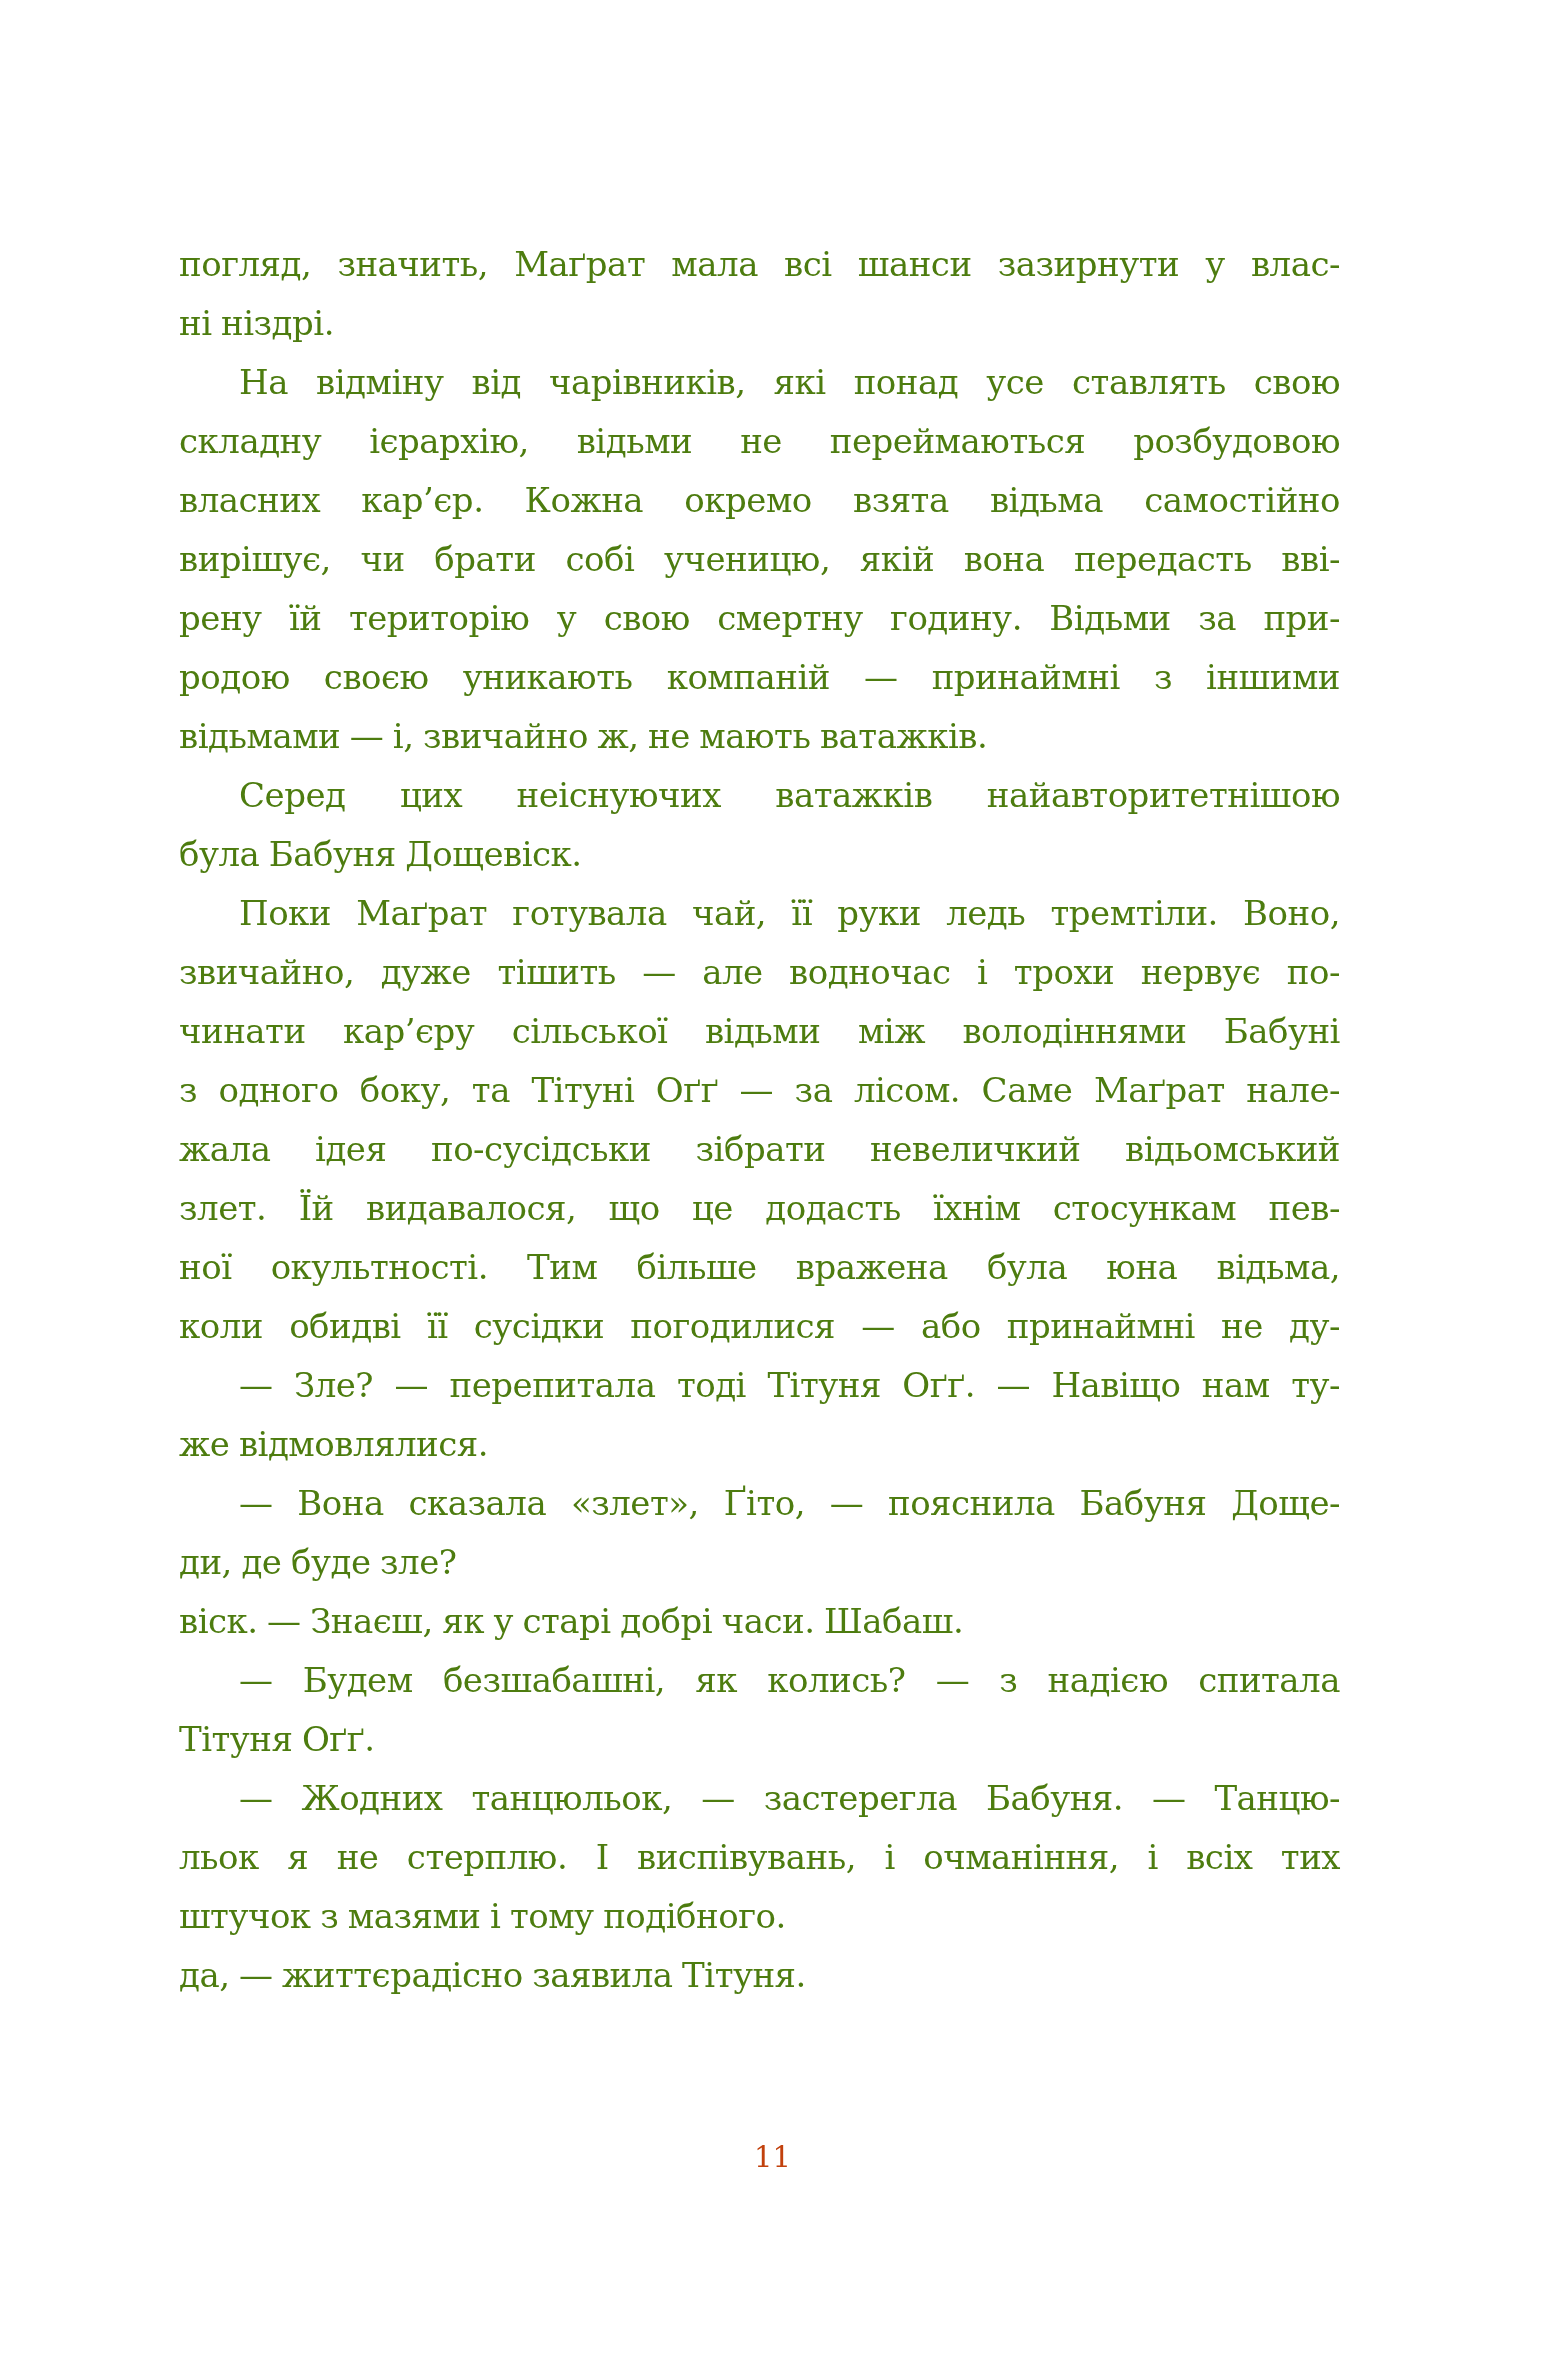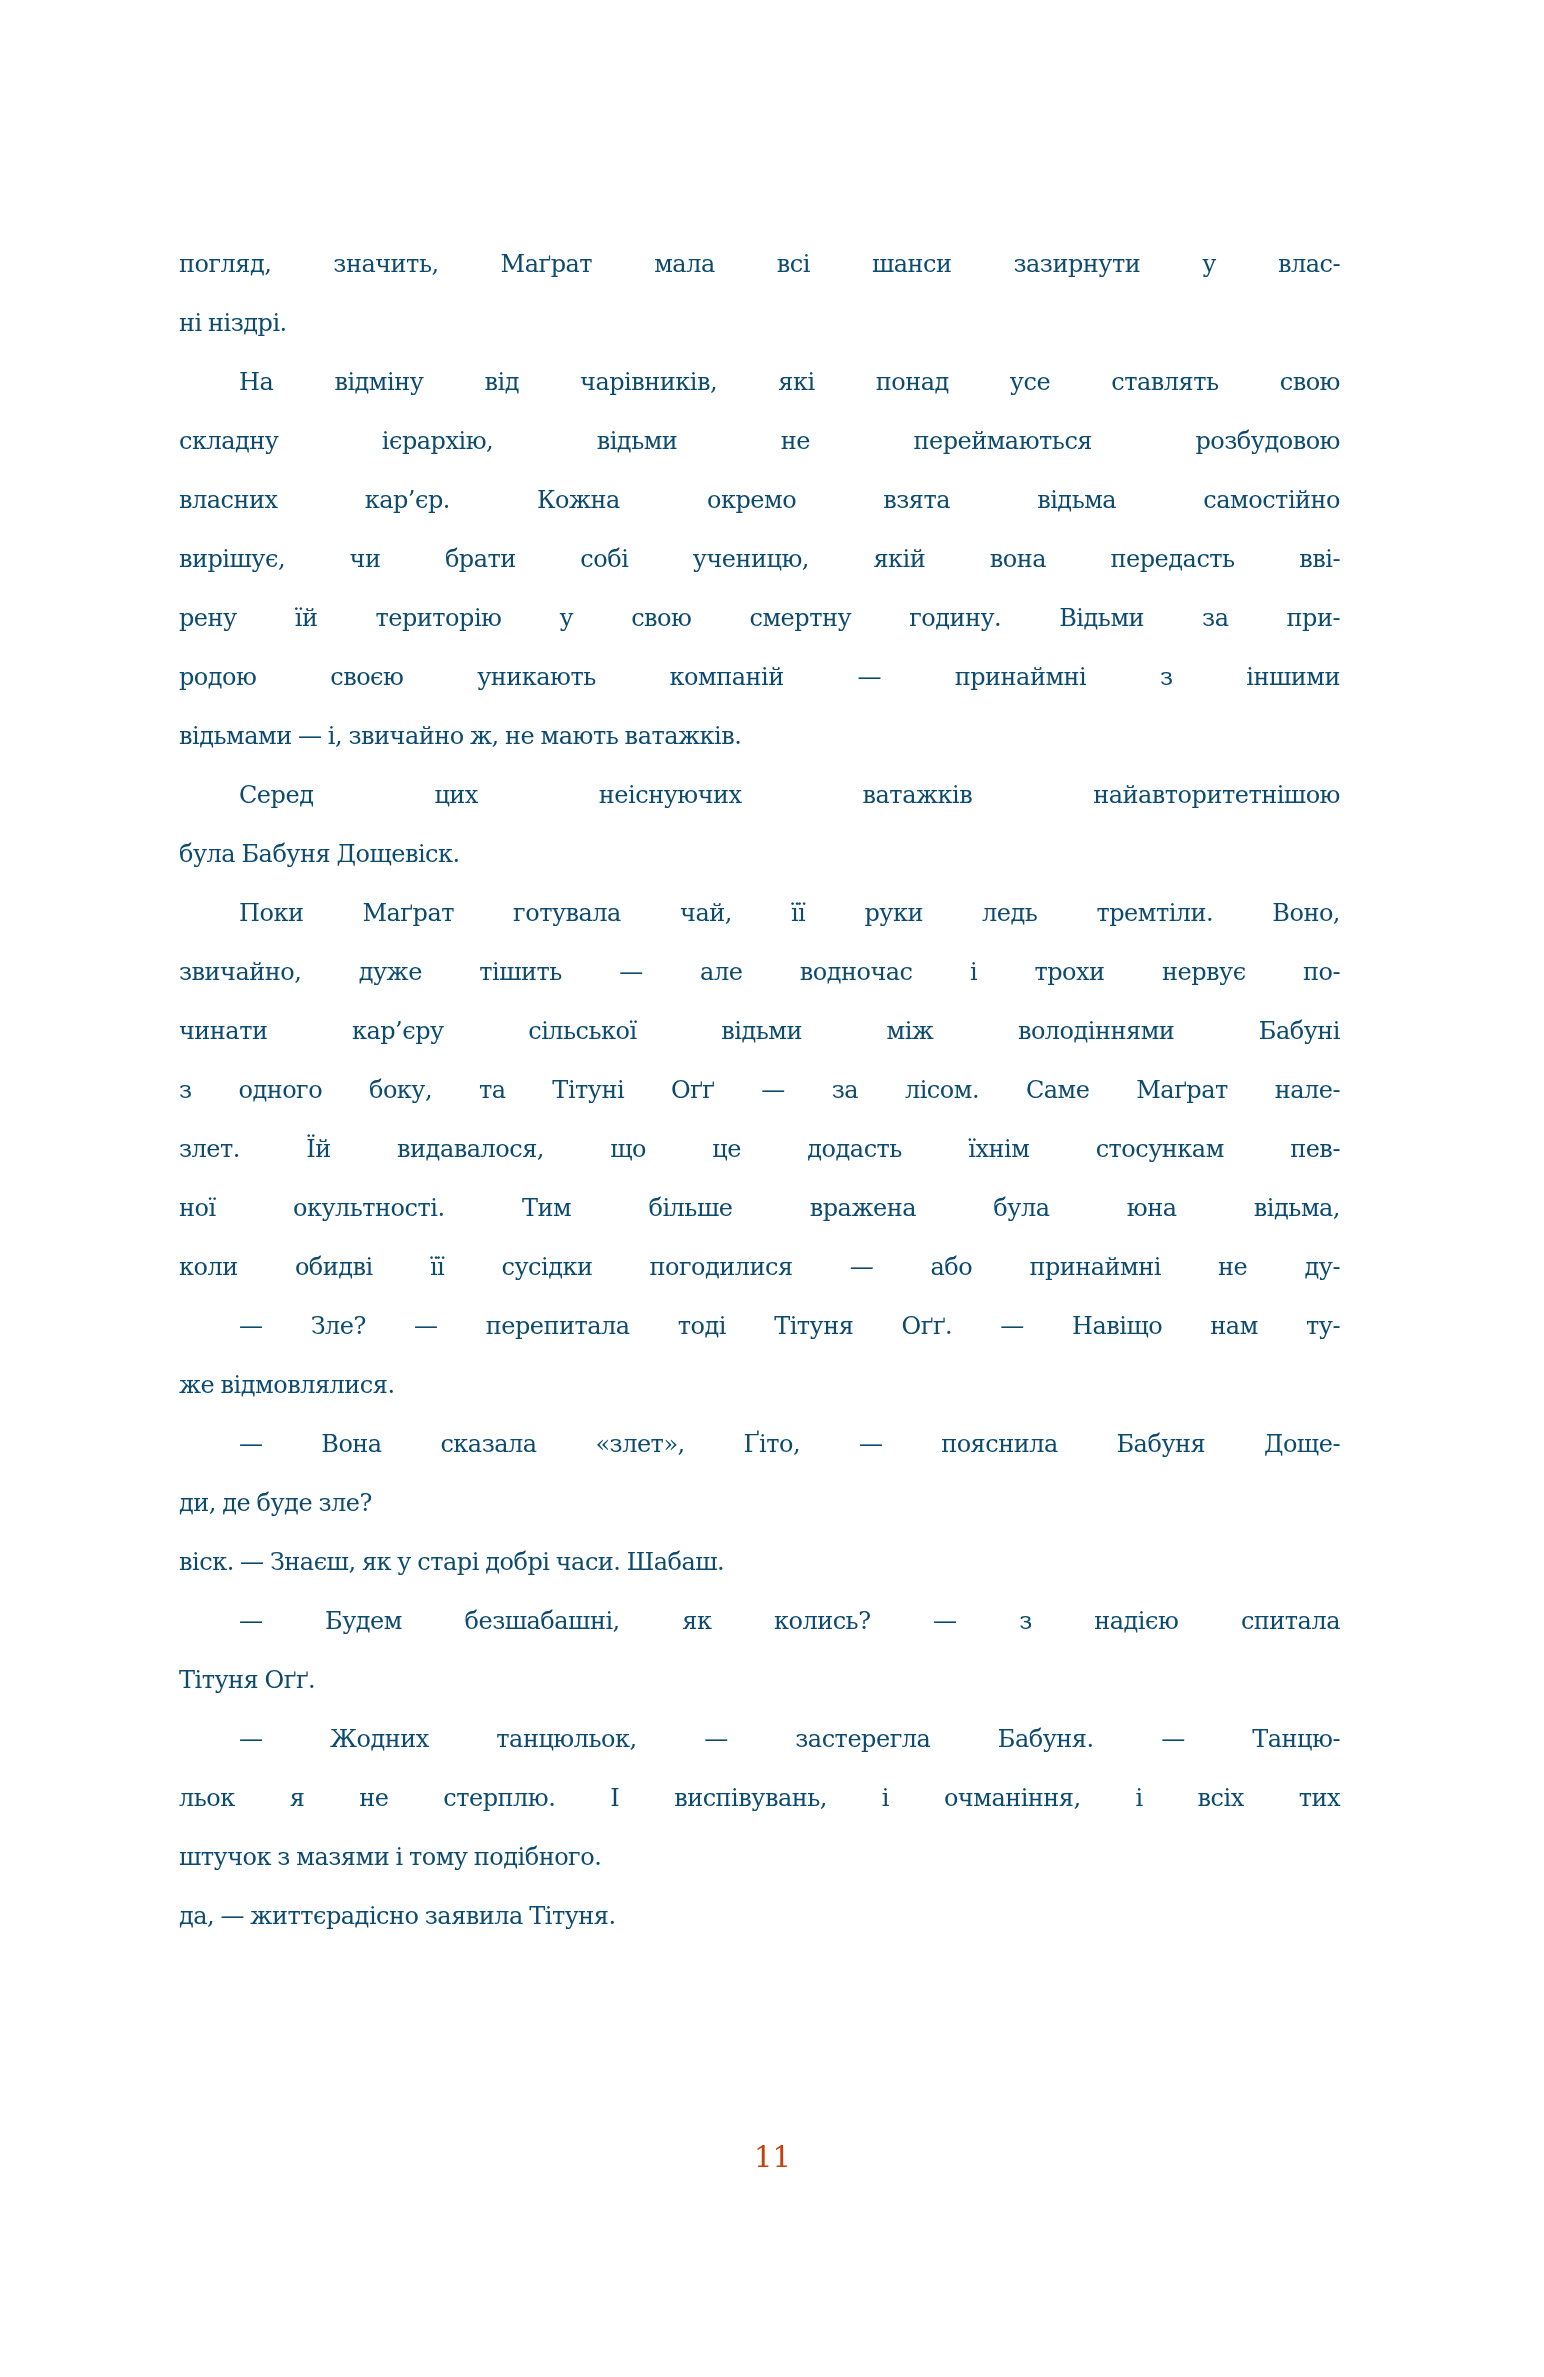--- a/index.html
+++ b/index.html
@@ -20,22 +20,22 @@
       width: 1545px;
       height: 2377px;
       background: #ffffff;
     }
     .text-block {
       position: absolute;
       left: 179px;
       top: 235px;
       width: 1161px;
       font-family: "DejaVu Serif", "Liberation Serif", serif;
-      font-size: 24px;
-      color: #0c4a6e;
+      font-size: 34px;
+      color: #4d7c0f;
       letter-spacing: -0.5px;
       word-spacing: -0.8px;
     }
     .line {
       height: 59px;
       line-height: 59px;
       white-space: nowrap;
       text-align: justify;
       text-align-last: justify;
       overflow: visible;
@@ -70,20 +70,21 @@
       <div class="line">вирішує, чи брати собі ученицю, якій вона передасть вві-</div>
       <div class="line">рену їй територію у свою смертну годину. Відьми за при-</div>
       <div class="line">родою своєю уникають компаній — принаймні з іншими</div>
       <div class="line last">відьмами — і, звичайно ж, не мають ватажків.</div>
       <div class="line indent">Серед цих неіснуючих ватажків найавторитетнішою</div>
       <div class="line last">була Бабуня Дощевіск.</div>
       <div class="line indent">Поки Маґрат готувала чай, її руки ледь тремтіли. Воно,</div>
       <div class="line">звичайно, дуже тішить — але водночас і трохи нервує по-</div>
       <div class="line">чинати кар’єру сільської відьми між володіннями Бабуні</div>
       <div class="line">з одного боку, та Тітуні Оґґ — за лісом. Саме Маґрат нале-</div>
+      <div class="line">жала ідея по-сусідськи зібрати невеличкий відьомський</div>
       <div class="line">злет. Їй видавалося, що це додасть їхнім стосункам пев-</div>
       <div class="line">ної окультності. Тим більше вражена була юна відьма,</div>
       <div class="line">коли обидві її сусідки погодилися — або принаймні не ду-</div>
       <div class="line indent">— Зле? — перепитала тоді Тітуня Оґґ. — Навіщо нам ту-</div>
       <div class="line last">же відмовлялися.</div>
       <div class="line indent">— Вона сказала «злет», Ґіто, — пояснила Бабуня Доще-</div>
       <div class="line last">ди, де буде зле?</div>
       <div class="line last">віск. — Знаєш, як у старі добрі часи. Шабаш.</div>
       <div class="line indent">— Будем безшабашні, як колись? — з надією спитала</div>
       <div class="line last">Тітуня Оґґ.</div>

